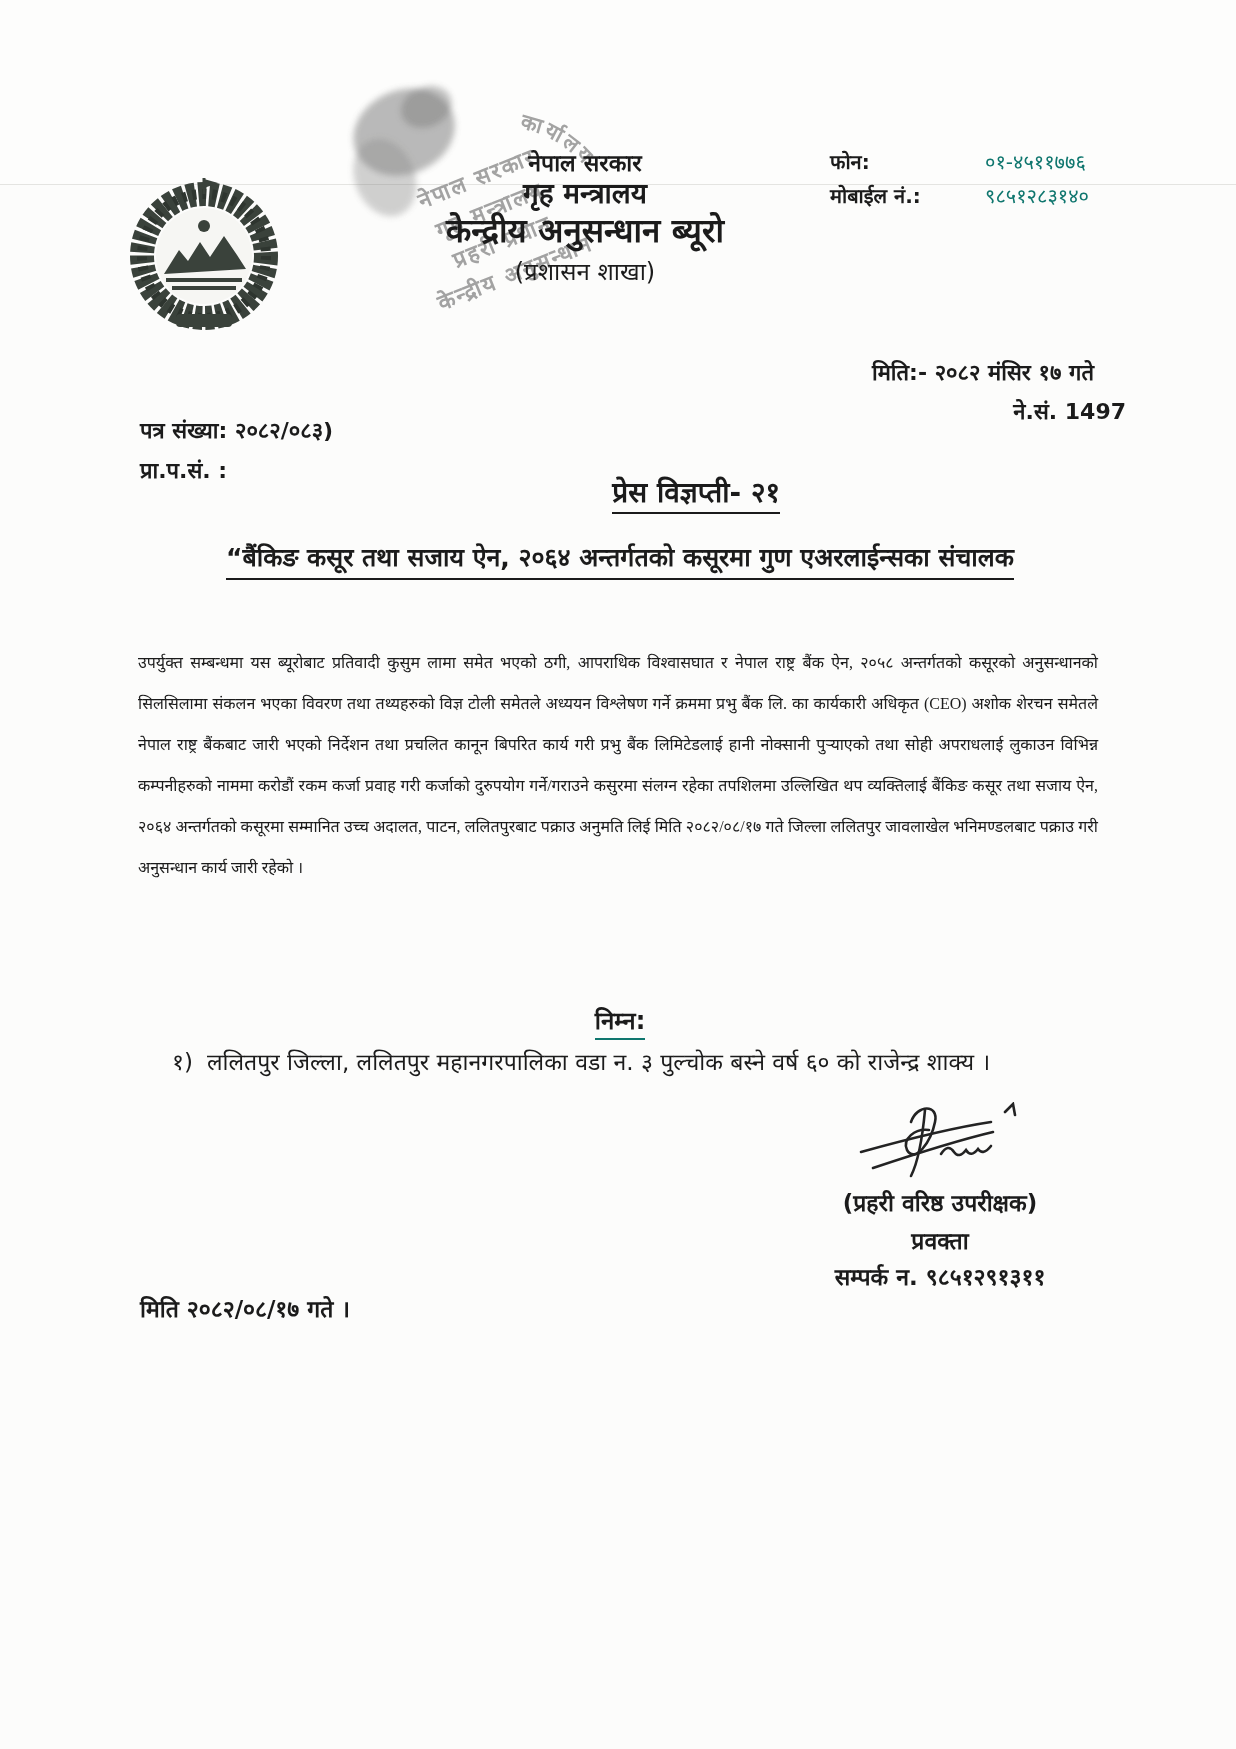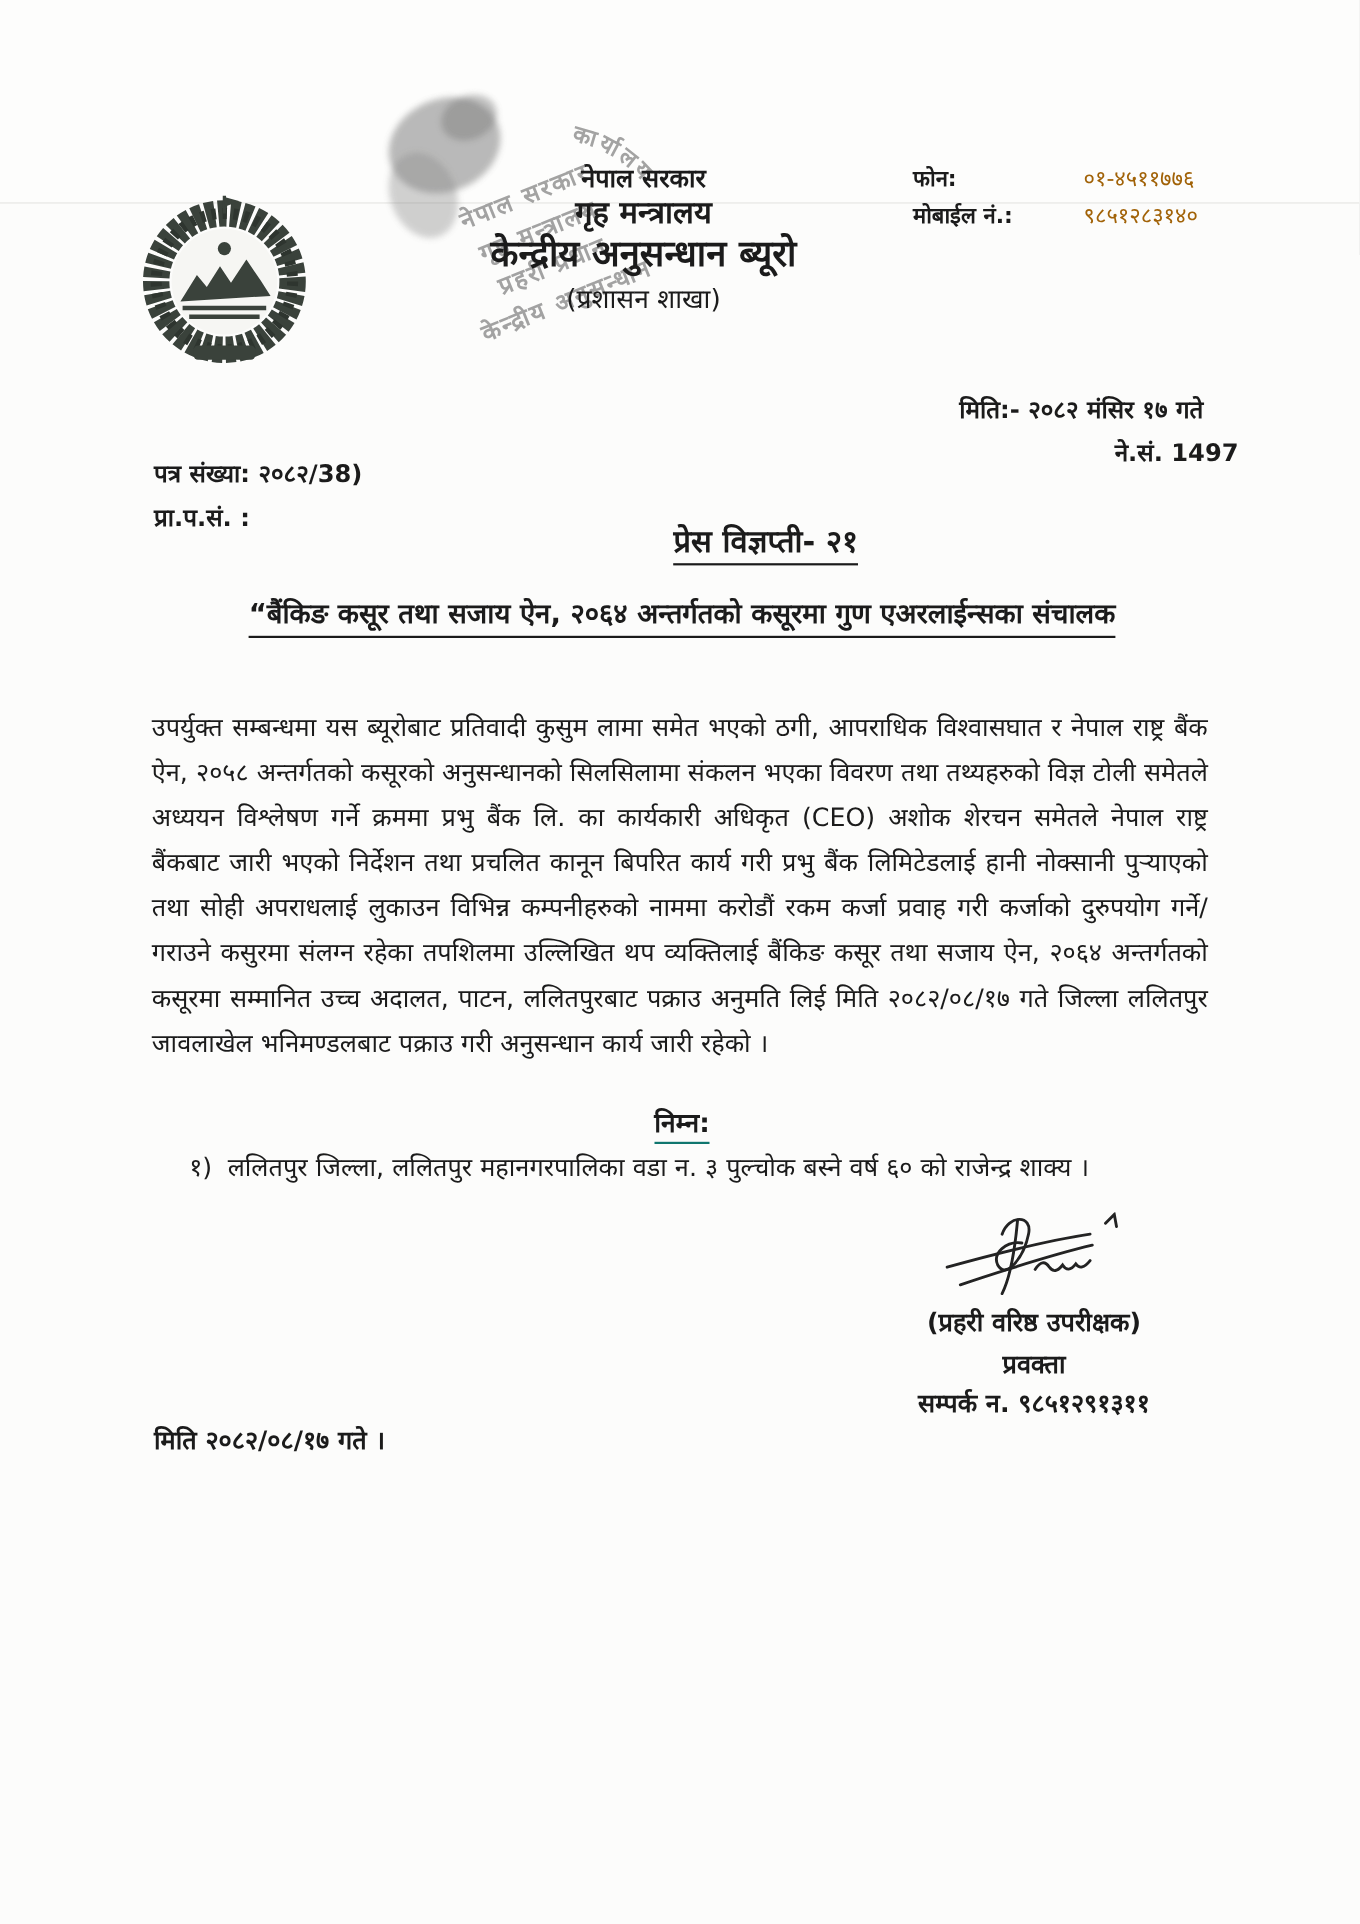--- a/index.html
+++ b/index.html
@@ -17,30 +17,30 @@
   .center{text-align:center;}
   .hdr-block{left:265px;top:150px;width:640px;z-index:3;}
   .hdr-gov{font-size:23px;font-weight:700;line-height:26px;}
   .hdr-min{font-size:28px;font-weight:700;line-height:32px;margin-top:2px;}
   .hdr-office{font-size:39px;font-weight:700;line-height:44px;margin-top:4px;letter-spacing:0.5px;}
   .hdr-bureau{font-size:33px;font-weight:700;line-height:38px;margin-top:2px;}
   .hdr-branch{font-size:24px;line-height:28px;margin-top:8px;}
   .contact{left:830px;top:150px;z-index:3;font-size:20px;line-height:24px;}
   .contact .row{display:flex;margin-bottom:10px;}
   .contact .lbl{width:155px;font-weight:700;}
-  .contact .val{color:#a16207;}
+  .contact .val{color:#0f766e;}
   .dateblock{left:872px;top:356px;width:268px;font-size:22px;font-weight:700;}
   .dateblock .ns{margin-top:9px;text-align:right;padding-right:14px;}
   .letterno{left:140px;top:414px;font-size:22px;font-weight:700;}
   .refno{left:140px;top:454px;font-size:22px;font-weight:700;}
   .press{left:380px;top:472px;width:400px;text-align:right;z-index:3;}
   .press span{font-size:28px;font-weight:700;border-bottom:2px solid #1b1b1b;padding-bottom:3px;}
   .doc-title{left:140px;top:542px;width:960px;text-align:center;font-size:25px;font-weight:700;}
   .doc-title .tl{display:inline-block;border-bottom:2px solid #1b1b1b;padding-bottom:4px;margin-bottom:8px;line-height:32px;}
-  .body-par{left:138px;top:642px;width:960px;font-size:23px;line-height:41px;text-align:justify;}
+  .body-par{left:138px;top:642px;width:960px;font-size:16px;line-height:41px;text-align:justify;font-family:Liberation Serif, serif;}
   .nimna{left:140px;top:1003px;width:960px;text-align:center;}
   .nimna span{font-size:24px;font-weight:700;border-bottom:2px solid #0f766e;padding-bottom:3px;}
   .list-item{left:172px;top:1046px;width:930px;font-size:23px;line-height:32px;display:flex;}
   .list-item .no{margin-right:14px;}
   .sig-scribble{left:855px;top:1102px;z-index:3;}
   .sig-block{left:785px;top:1180px;width:310px;text-align:center;}
   .sig-name{font-size:24px;font-weight:700;line-height:30px;}
   .sig-rank{font-size:23px;font-weight:700;line-height:28px;margin-top:9px;}
   .sig-role{font-size:23px;font-weight:700;line-height:28px;margin-top:10px;}
   .sig-contact{font-size:23px;font-weight:700;line-height:28px;margin-top:8px;}
@@ -111,21 +111,21 @@
       <span class="lbl">मोबाईल नं.:</span>
       <span class="val">९८५१२८३१४०</span>
     </div>
   </div>
 
   <div class="abs dateblock">
     <div>मिति:- २०८२ मंसिर १७ गते</div>
     <div class="ns">ने.सं. 1497</div>
   </div>
 
-  <div class="abs letterno">पत्र संख्या: २०८२/38)</div>
+  <div class="abs letterno">पत्र संख्या: २०८२/०८३)</div>
   <div class="abs refno">प्रा.प.सं. :</div>
 
   <div class="abs press">
     <span>प्रेस विज्ञप्ती- २१</span>
   </div>
 
   <div class="abs doc-title">
     <div><span class="tl">“बैंकिङ कसूर तथा सजाय ऐन, २०६४ अन्तर्गतको कसूरमा गुण एअरलाईन्सका संचालक</span></div>
   </div>
 

